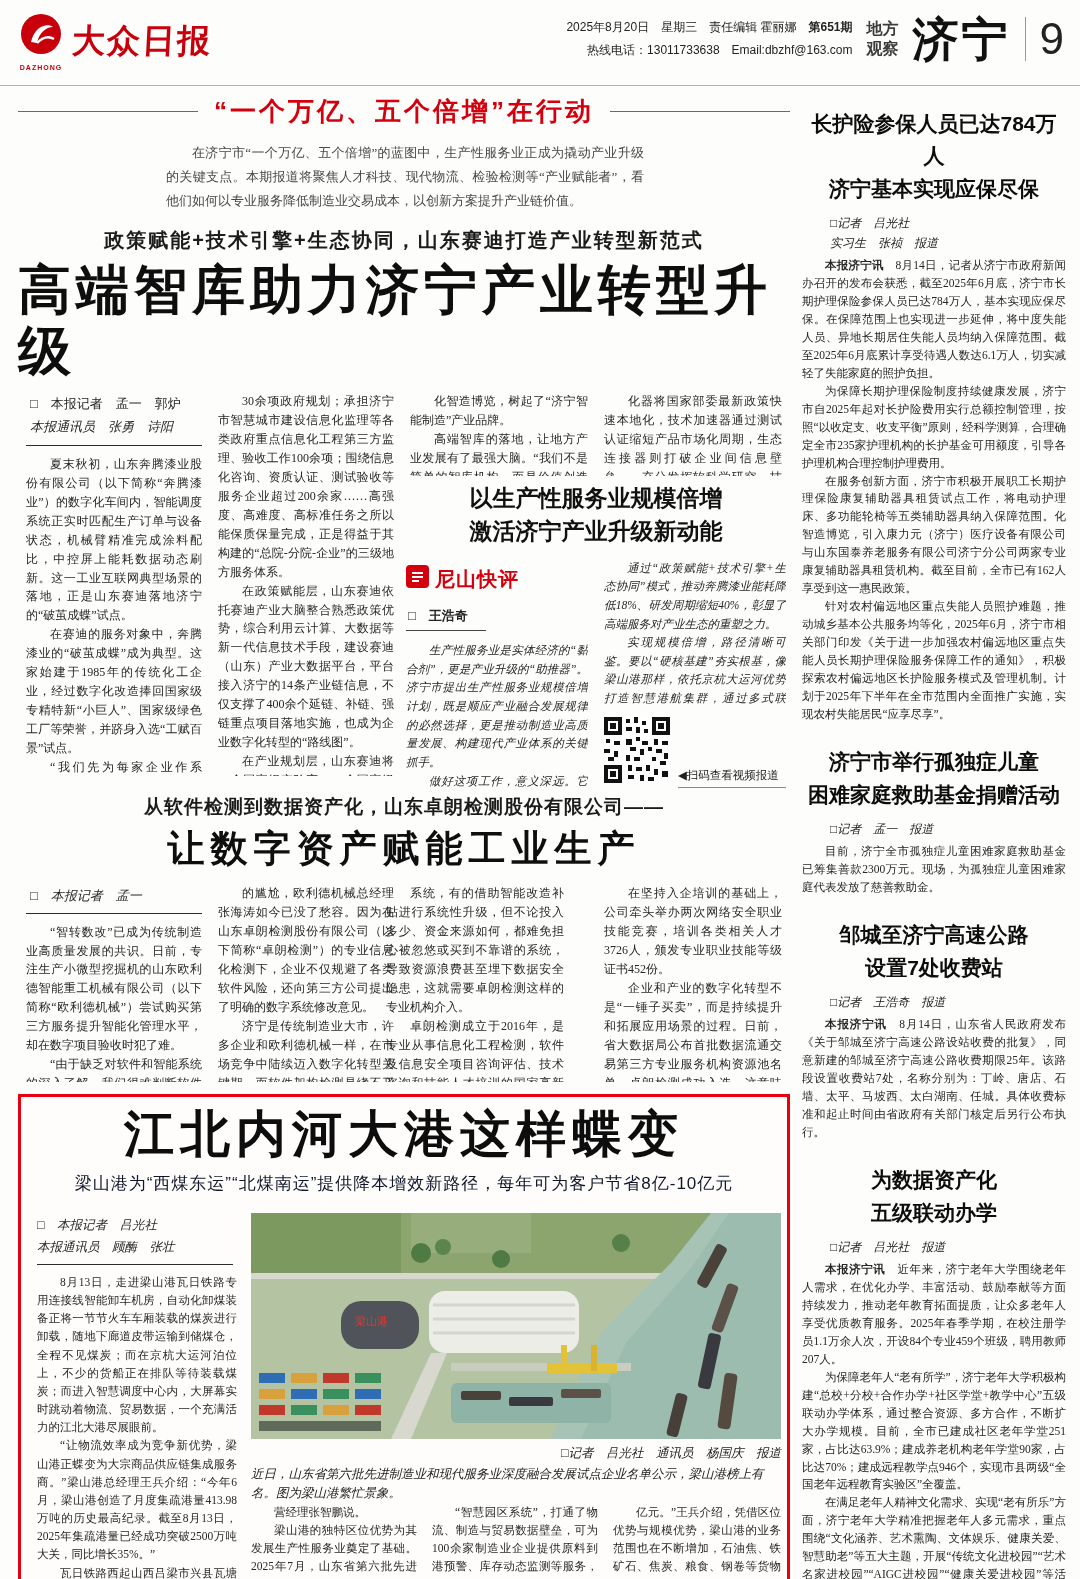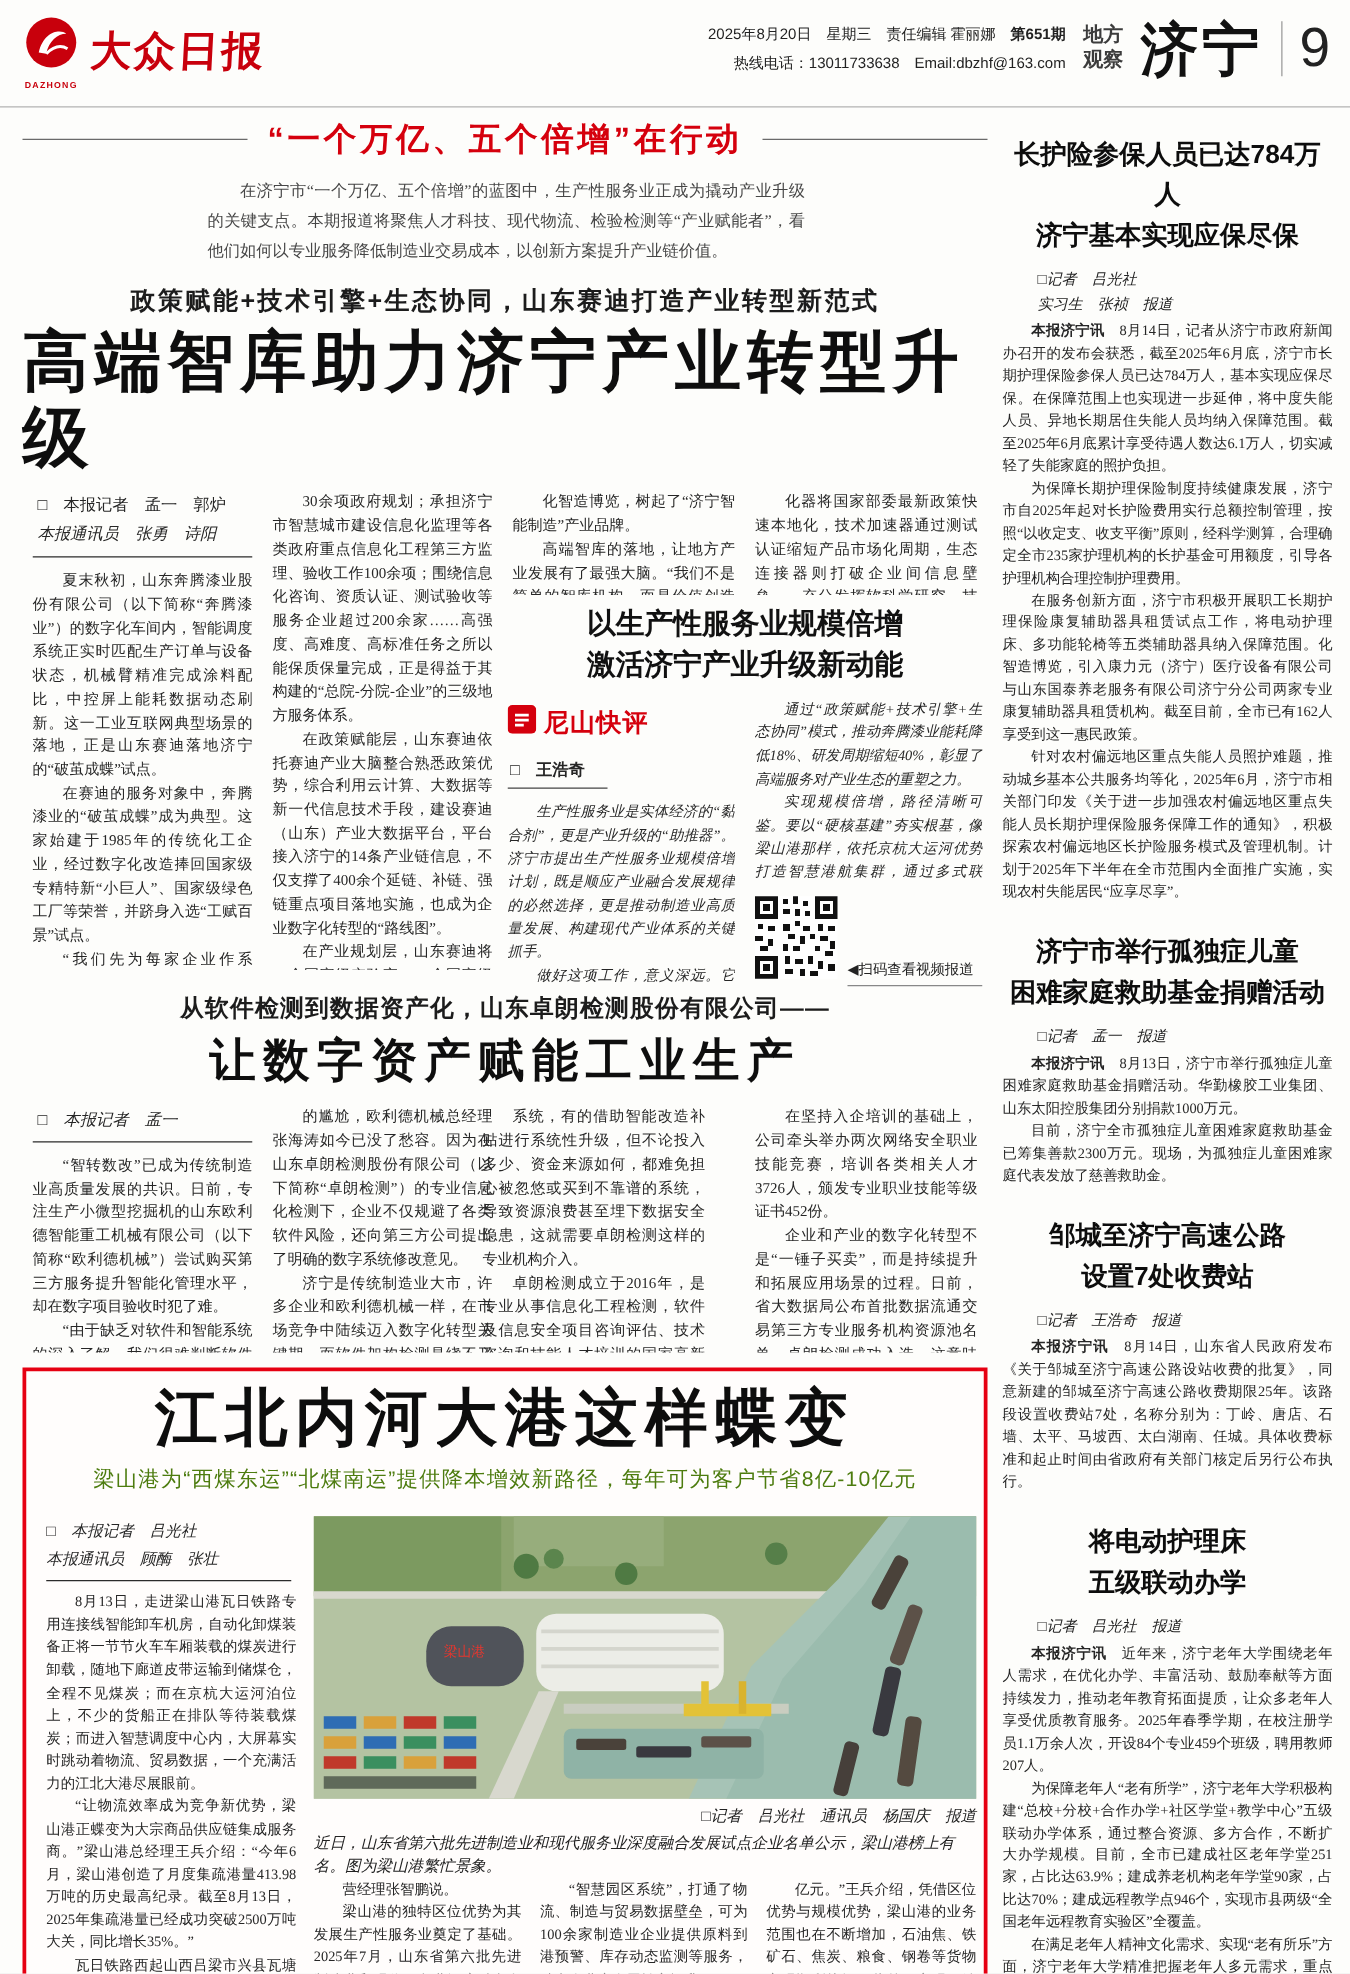--- a/index.html
+++ b/index.html
@@ -55,21 +55,21 @@
   .bodyB{position:relative;height:198px;margin-top:10px;}
   .colB{height:198px;}
   .colB1{left:8px;width:176px;}
   .colB2{left:200px;width:176px;}
   .colB3{left:368px;width:178px;}
   .colB4{left:586px;width:178px;}
   .bylineB{font-size:13px;border-bottom:1px solid #2b2b2b;padding:2px 0 6px 4px;margin-bottom:9px;font-style:italic;}
   
   .port-box{position:relative;margin-top:12px;height:588px;border:3px solid #e60012;box-sizing:border-box;background:#fffdfc;}
   .port-h{font-size:50px;font-weight:900;text-align:center;letter-spacing:6px;margin:10px 0 0;color:#0d0d0d;font-family:"Liberation Sans",sans-serif;line-height:1.1;}
-  .port-sub{font-size:17px;text-align:center;margin-top:10px;color:#4d7c0f;letter-spacing:1px;font-family:"Liberation Sans",sans-serif;}
+  .port-sub{font-size:17px;text-align:center;margin-top:10px;color:#0f172a;letter-spacing:1px;font-family:"Liberation Sans",sans-serif;}
   .port-byline{position:absolute;left:16px;top:118px;width:196px;font-size:12.5px;line-height:1.75;border-bottom:1px solid #2b2b2b;padding-bottom:5px;font-style:italic;}
   .port-left{position:absolute;left:16px;top:176px;width:200px;height:392px;font-size:11.5px;}
   .photo{position:absolute;left:230px;top:116px;width:530px;height:226px;background:#b9c6a8;}
   .photo svg{display:block;width:100%;height:100%;}
   .photo-byline{position:absolute;left:230px;top:348px;width:530px;text-align:right;font-size:12.5px;font-style:italic;color:#222;}
   .photo-caption{position:absolute;left:230px;top:368px;width:530px;font-size:12.5px;font-style:italic;color:#222;line-height:1.5;}
   .port-bottom{position:absolute;left:230px;top:406px;width:530px;height:162px;}
   .pcol{height:162px;font-size:11.5px;}
   .pcol1{left:0;width:166px;}
   .pcol2{left:181px;width:166px;}
@@ -320,39 +320,38 @@
     </div>
 
     <div class="sb-article">
       <h3 class="sb-title">济宁市举行孤独症儿童</h3>
       <h3 class="sb-title" style="margin-top:2px">困难家庭救助基金捐赠活动</h3>
       <div class="sb-byline">
         <div>□记者　孟一　报道</div>
         <div></div>
       </div>
       <div class="sb-body">
-          <p><b>本报济宁讯</b>　8月13日，济宁市举行孤独症儿童困难家庭救助基金捐赠活动。华勤橡胶工业集团、山东太阳控股集团分别捐款1000万元。</p>
           <p>目前，济宁全市孤独症儿童困难家庭救助基金已筹集善款2300万元。现场，为孤独症儿童困难家庭代表发放了慈善救助金。</p>
         </div>
     </div>
 
     <div class="sb-article">
       <h3 class="sb-title">邹城至济宁高速公路</h3>
       <h3 class="sb-title" style="margin-top:2px">设置7处收费站</h3>
       <div class="sb-byline">
         <div>□记者　王浩奇　报道</div>
         <div></div>
       </div>
       <div class="sb-body">
           <p><b>本报济宁讯</b>　8月14日，山东省人民政府发布《关于邹城至济宁高速公路设站收费的批复》，同意新建的邹城至济宁高速公路收费期限25年。该路段设置收费站7处，名称分别为：丁岭、唐店、石墙、太平、马坡西、太白湖南、任城。具体收费标准和起止时间由省政府有关部门核定后另行公布执行。</p>
         </div>
     </div>
 
     <div class="sb-article">
-      <h3 class="sb-title">将电动护理床</h3>
+      <h3 class="sb-title">为数据资产化</h3>
       <h3 class="sb-title" style="margin-top:2px">五级联动办学</h3>
       <div class="sb-byline">
         <div>□记者　吕光社　报道</div>
         <div></div>
       </div>
       <div class="sb-body">
           <p><b>本报济宁讯</b>　近年来，济宁老年大学围绕老年人需求，在优化办学、丰富活动、鼓励奉献等方面持续发力，推动老年教育拓面提质，让众多老年人享受优质教育服务。2025年春季学期，在校注册学员1.1万余人次，开设84个专业459个班级，聘用教师207人。</p>
           <p>为保障老年人“老有所学”，济宁老年大学积极构建“总校+分校+合作办学+社区学堂+教学中心”五级联动办学体系，通过整合资源、多方合作，不断扩大办学规模。目前，全市已建成社区老年学堂251家，占比达63.9%；建成养老机构老年学堂90家，占比达70%；建成远程教学点946个，实现市县两级“全国老年远程教育实验区”全覆盖。</p>
           <p>在满足老年人精神文化需求、实现“老有所乐”方面，济宁老年大学精准把握老年人多元需求，重点围绕“文化涵养、艺术熏陶、文体娱乐、健康关爱、智慧助老”等五大主题，开展“传统文化进校园”“艺术名家进校园”“AIGC进校园”“健康关爱进校园”等活动，打造适老化、立体化服务平台，多样化满足老年人精神文化需求。</p>
         </div>

